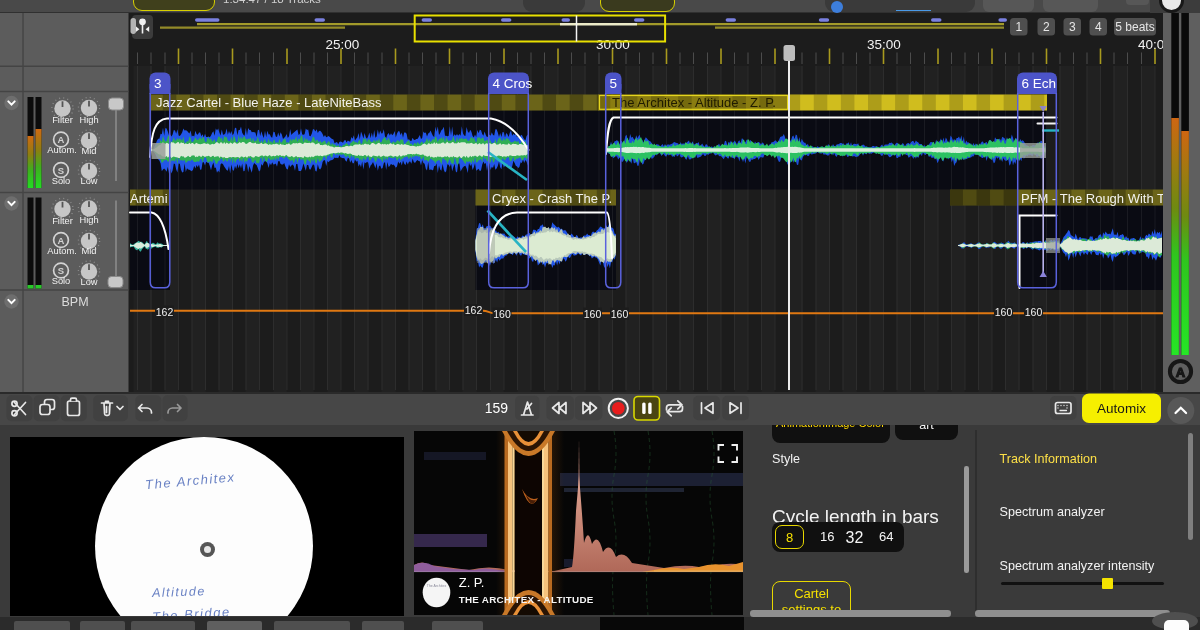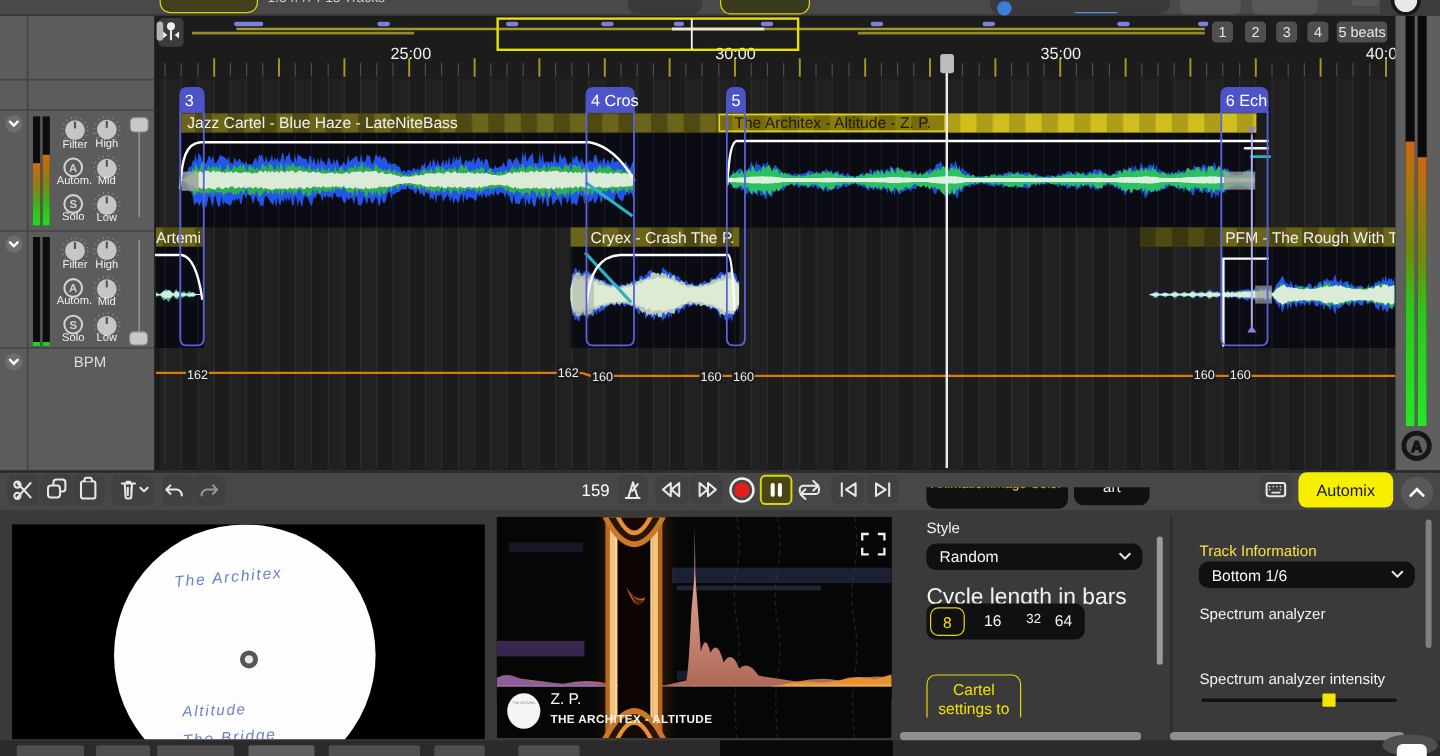--- a/index.html
+++ b/index.html
@@ -369,51 +369,39 @@
       <path d="M108 58 q7 13 16 9 q-8 15 -16 -9" fill="#d06c20" opacity="0.9"></path>
       <path d="M111 62 q5 9 11 7 q-5 10 -11 -7" fill="#481e06"></path>
       <g stroke="#f0f0f0" stroke-width="1.9" fill="none">
         <path d="M304.5 19.5 v-5.5 h5.5 M317.5 14 h5.5 v5.5 M323 25.5 v5.5 h-5.5 M310 31 h-5.5 v-5.5"></path>
       </g>
       <ellipse cx="22.5" cy="161.5" rx="13.8" ry="14.8" fill="#f5f5f5"></ellipse>
       <text x="22.5" y="156" text-anchor="middle" fill="#8a8a9a" font-family="Liberation Sans, sans-serif" font-size="3.5px">The Architex</text>
       <text x="44.7" y="155.8" fill="#fff" font-family="Liberation Sans, sans-serif" font-size="13px">Z. P.</text>
       <text x="44.7" y="171.5" fill="#f5f5f5" font-family="Liberation Sans, sans-serif" font-size="9.8px" font-weight="bold" letter-spacing="0.3">THE ARCHITEX - ALTITUDE</text>
     </svg></div>
-<div style="position:absolute;left:746px;top:406px;width:229px;height:192px;overflow:hidden">
+<div style="position:absolute;left:746px;top:425px;width:229px;height:192px;overflow:hidden">
     <div style="position:absolute;left:26px;top:-9px;width:118px;height:27px;background:#101010;border-radius:8px"></div>
     <div style="position:absolute;left:30px;top:-8px;color:#ffd800;font-size:11px;text-decoration:line-through">AnimationImage Color</div>
     <div style="position:absolute;left:149px;top:-11px;width:63px;height:26px;background:#101010;border-radius:8px;color:#f5f5f5;font-size:12.5px;text-align:center;padding-top:4px">art</div>
     <div style="position:absolute;left:26px;top:27px;color:#f2f2f2;font-size:12.6px;white-space:nowrap">Style</div>
-    <div style="position:absolute;left:26px;top:46.5px;width:180px;height:22px;background:#101010;border-radius:8px">
-      <div style="position:absolute;left:11px;top:3.5px;color:#f5f5f5;font-size:13px">Random</div>
-      <svg style="position:absolute;right:9px;top:7px" width="11" height="8">
-        <path d="M1.5 1.5 l4 4 4-4" stroke="#e8e8e8" stroke-width="1.7" fill="none" stroke-linecap="round"></path>
-      </svg>
-    </div>
     <div style="position:absolute;left:26px;top:80.5px;color:#f2f2f2;font-size:19px;white-space:nowrap">Cycle length in bars</div>
     <div style="position:absolute;left:26px;top:97px;width:132px;height:30px;background:#101010;border-radius:8px"></div>
     <div style="position:absolute;left:29px;top:99.5px;width:29px;height:24.5px;border:1.4px solid #e8d800;border-radius:7px;color:#f5e000;font-size:13px;text-align:center;line-height:24px">8</div>
     <div style="position:absolute;left:66.5px;top:104px;width:22px;color:#f5f5f5;font-size:13px;text-align:right">16</div>
-    <div style="position:absolute;left:99.5px;top:104px;width:22px;color:#f5f5f5;font-size:11px;text-align:right">32</div>
+    <div style="position:absolute;left:99.5px;top:104px;width:22px;color:#f5f5f5;font-size:16px;text-align:left">32</div>
     <div style="position:absolute;left:133px;top:104px;width:22px;color:#f5f5f5;font-size:13px;text-align:left">64</div>
     <div style="position:absolute;left:26px;top:156px;width:79px;height:60px;border:1.5px solid #e8d800;border-radius:8px"></div>
     <div style="position:absolute;left:26px;top:161px;width:79px;color:#f5e000;font-size:13px;text-align:center">Cartel</div>
     <div style="position:absolute;left:26px;top:177px;width:79px;color:#f5e000;font-size:13px;text-align:center">settings to</div>
     <div style="position:absolute;left:218px;top:41px;width:4.6px;height:107px;background:#9a9a9a;border-radius:2.3px"></div>
   </div>
 <div style="position:absolute;left:975px;top:430px;width:1.5px;height:185px;background:#2e2e2e"></div>
 <div style="position:absolute;left:985px;top:425px;width:215px;height:192px;overflow:hidden">
     <div style="position:absolute;left:14.6px;top:27px;color:#fde047;font-size:12.6px;white-space:nowrap">Track Information</div>
-    <div style="position:absolute;left:13.7px;top:43.3px;width:180px;height:22px;background:#101010;border-radius:8px">
-      <div style="position:absolute;left:11px;top:3.5px;color:#f5f5f5;font-size:13px">Bottom 1/6</div>
-      <svg style="position:absolute;right:9px;top:7px" width="11" height="8">
-        <path d="M1.5 1.5 l4 4 4-4" stroke="#e8e8e8" stroke-width="1.7" fill="none" stroke-linecap="round"></path>
-      </svg>
-    </div>
     <div style="position:absolute;left:14.6px;top:80.3px;color:#f2f2f2;font-size:12.6px;white-space:nowrap">Spectrum analyzer</div>
     <div style="position:absolute;left:14.6px;top:134.4px;color:#f2f2f2;font-size:12.6px;white-space:nowrap">Spectrum analyzer intensity</div>
     <div style="position:absolute;left:15.6px;top:157.1px;width:163px;height:3px;background:#111;border-radius:1.5px"></div>
     <div style="position:absolute;left:116.5px;top:152.9px;width:11px;height:11.4px;background:#f5e400;border-radius:1px"></div>
     <div style="position:absolute;left:203.3px;top:8.1px;width:5px;height:107px;background:#7f7f7f;border-radius:2.5px"></div>
   </div>
 <div style="position:absolute;left:750px;top:610.3px;width:201px;height:6.6px;background:#8f8f8f;border-radius:3.3px"></div>
 <div style="position:absolute;left:975px;top:610.3px;width:195px;height:6.6px;background:#8f8f8f;border-radius:3.3px"></div>
 <div style="position:absolute;left:0;top:617px;width:1200px;height:13px;background:#2b2b2b"></div>
 <div style="position:absolute;left:14px;top:621px;width:56px;height:9px;background:#4f4f4f;border-radius:2px 2px 0 0"></div>

